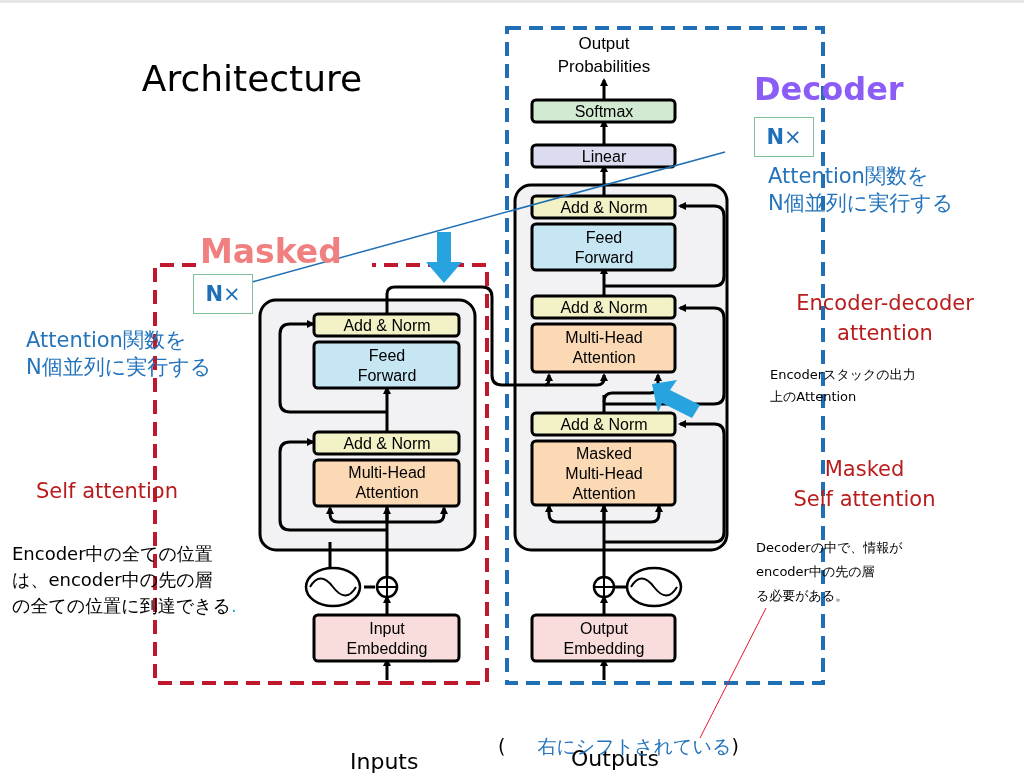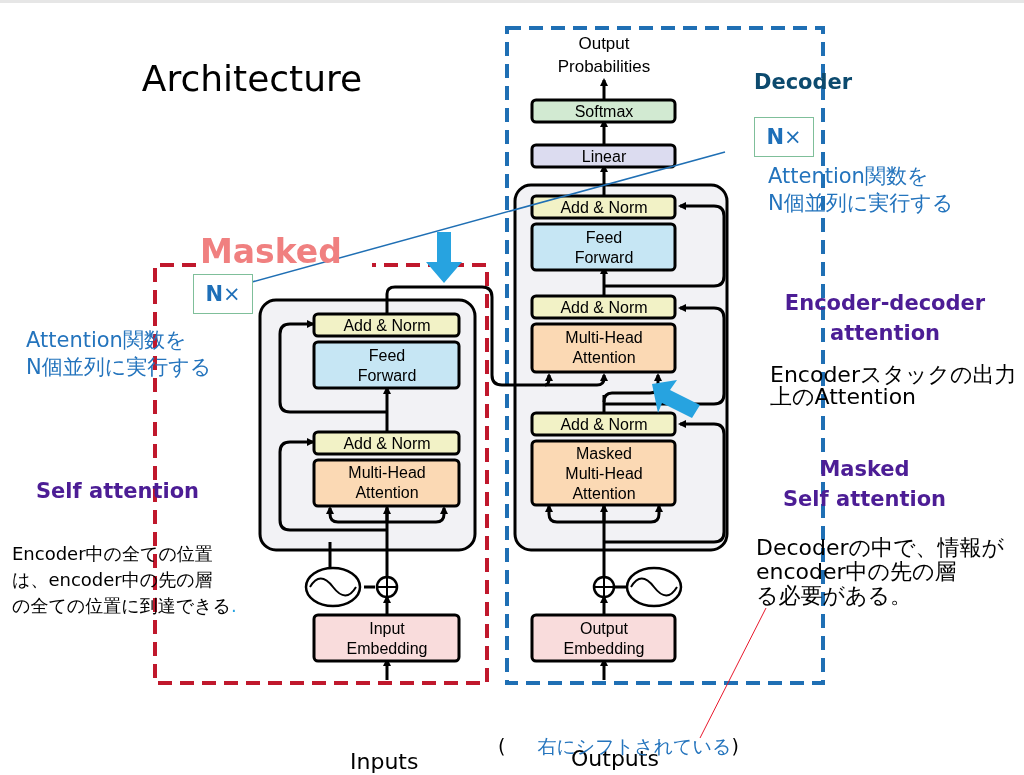--- a/index.html
+++ b/index.html
@@ -3,26 +3,26 @@
 <meta charset="utf-8">
 <style>
   html, body { margin: 0; padding: 0; background: #ffffff; }
   body { width: 1024px; height: 775px; position: relative; overflow: hidden; font-family: "DejaVu Sans", sans-serif; }
   .topbar { position: absolute; left: 0; top: 0; width: 1024px; height: 3px; background: #e6e6e6; }
   svg.diagram { position: absolute; left: 0; top: 0; }
   .abs { position: absolute; white-space: nowrap; }
   .title { left: 52px; top: 58px; width: 400px; font-size: 36px; line-height: 42px; color: #000; text-align: center; font-family: "DejaVu Sans", sans-serif; }
   .title span { display: block; }
   .enc-label { left: 200px; top: 232px; font-size: 33px; font-weight: bold; color: #f08080; font-family: "DejaVu Sans", sans-serif; }
-  .dec-label { left: 754px; top: 70px; font-size: 21px; font-weight: bold; color: #0c4a6e; font-family: "DejaVu Sans", sans-serif; }
+  .dec-label { left: 754px; top: 70px; font-size: 32px; font-weight: bold; color: #8b5cf6; font-family: "DejaVu Sans", sans-serif; }
   .nx-box { border: 1px solid #7fbf9a; background: #fff; font-size: 21px; font-weight: bold; color: #1e6fb8; text-align: center; line-height: 38px; }
   .nx-box .x { font-weight: normal; }
   .blue-note { font-size: 21px; line-height: 27px; color: #2474bd; }
-  .red-head { font-size: 21px; font-weight: bold; color: #4c1d95; line-height: 30px; text-align: center; }
-  .black-note { font-size: 22px; line-height: 22px; color: #000; }
+  .red-head { font-size: 21px; font-weight: normal; color: #b91c1c; line-height: 30px; text-align: center; }
+  .black-note { font-size: 13px; line-height: 22px; color: #000; }
   .io-label { font-size: 22px; color: #000; margin-top: 44px; }
   .shift { font-size: 19px; color: #000; }
   .shift .inner { color: #2474bd; margin-left: 32px; }
   .blk { font-family: "Liberation Sans", sans-serif; color: #333; text-anchor: middle; }
 </style>
 </head>
 <body>
 
 <div class="topbar"></div>
 

